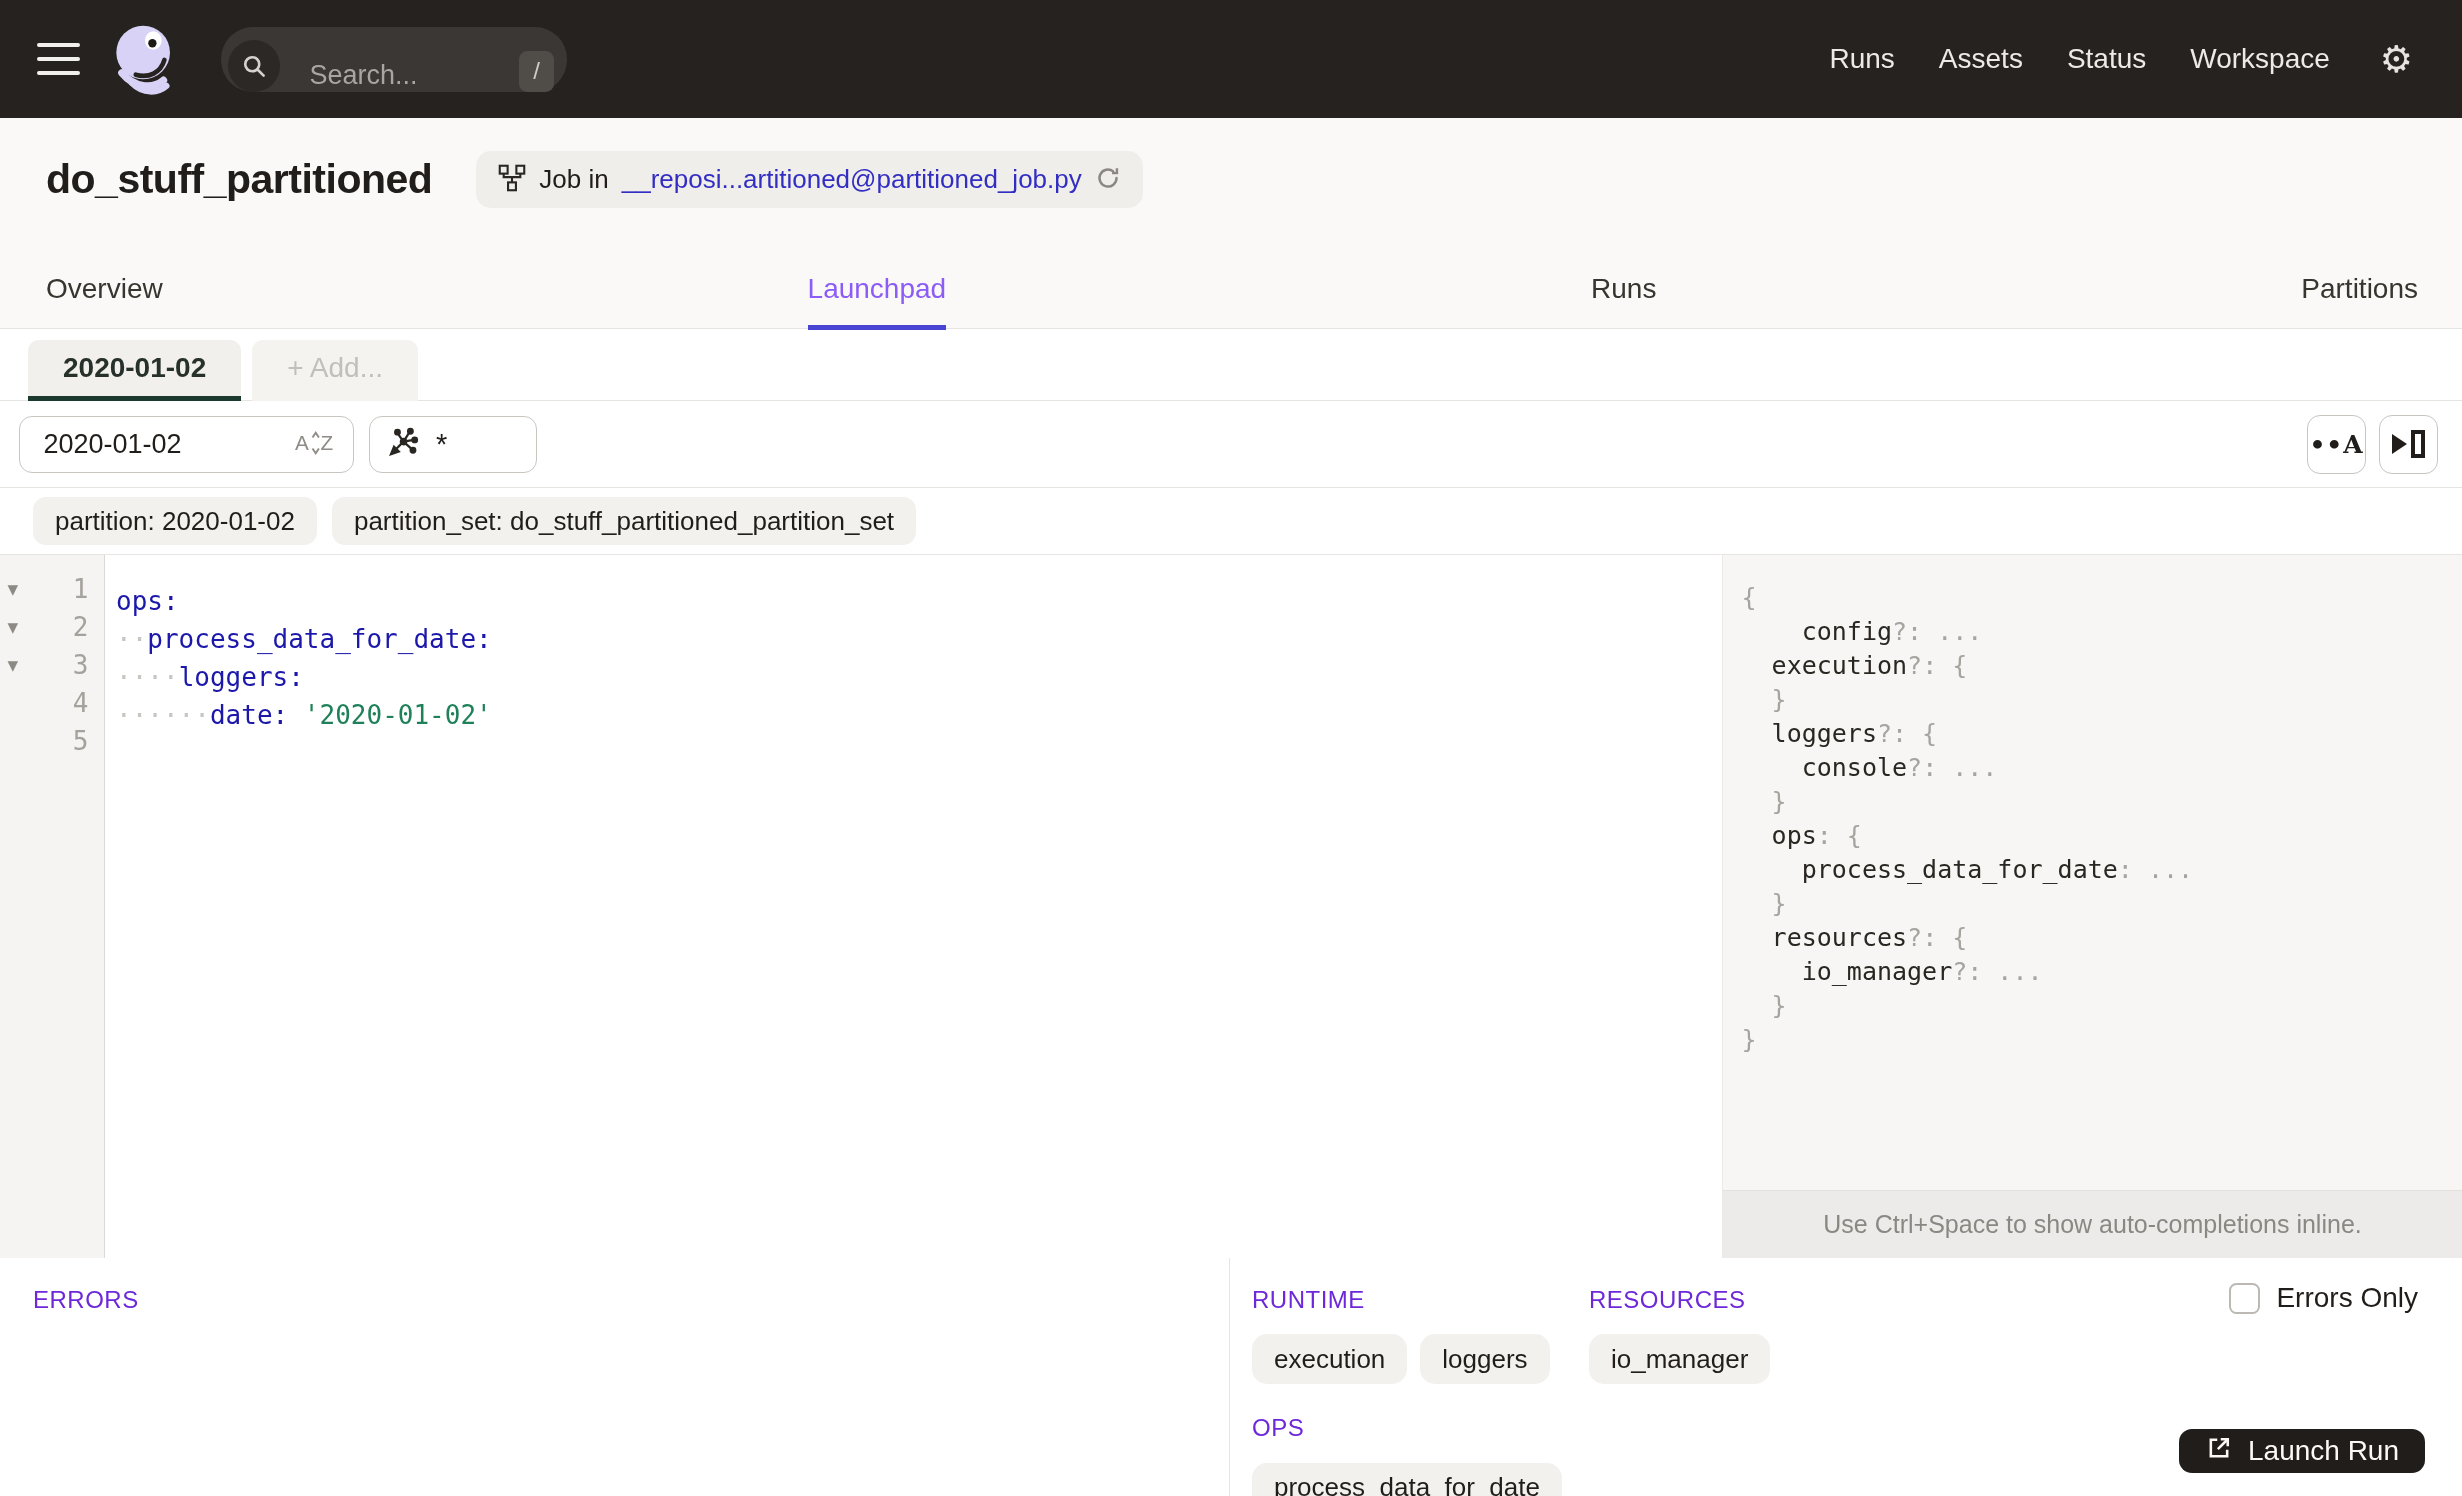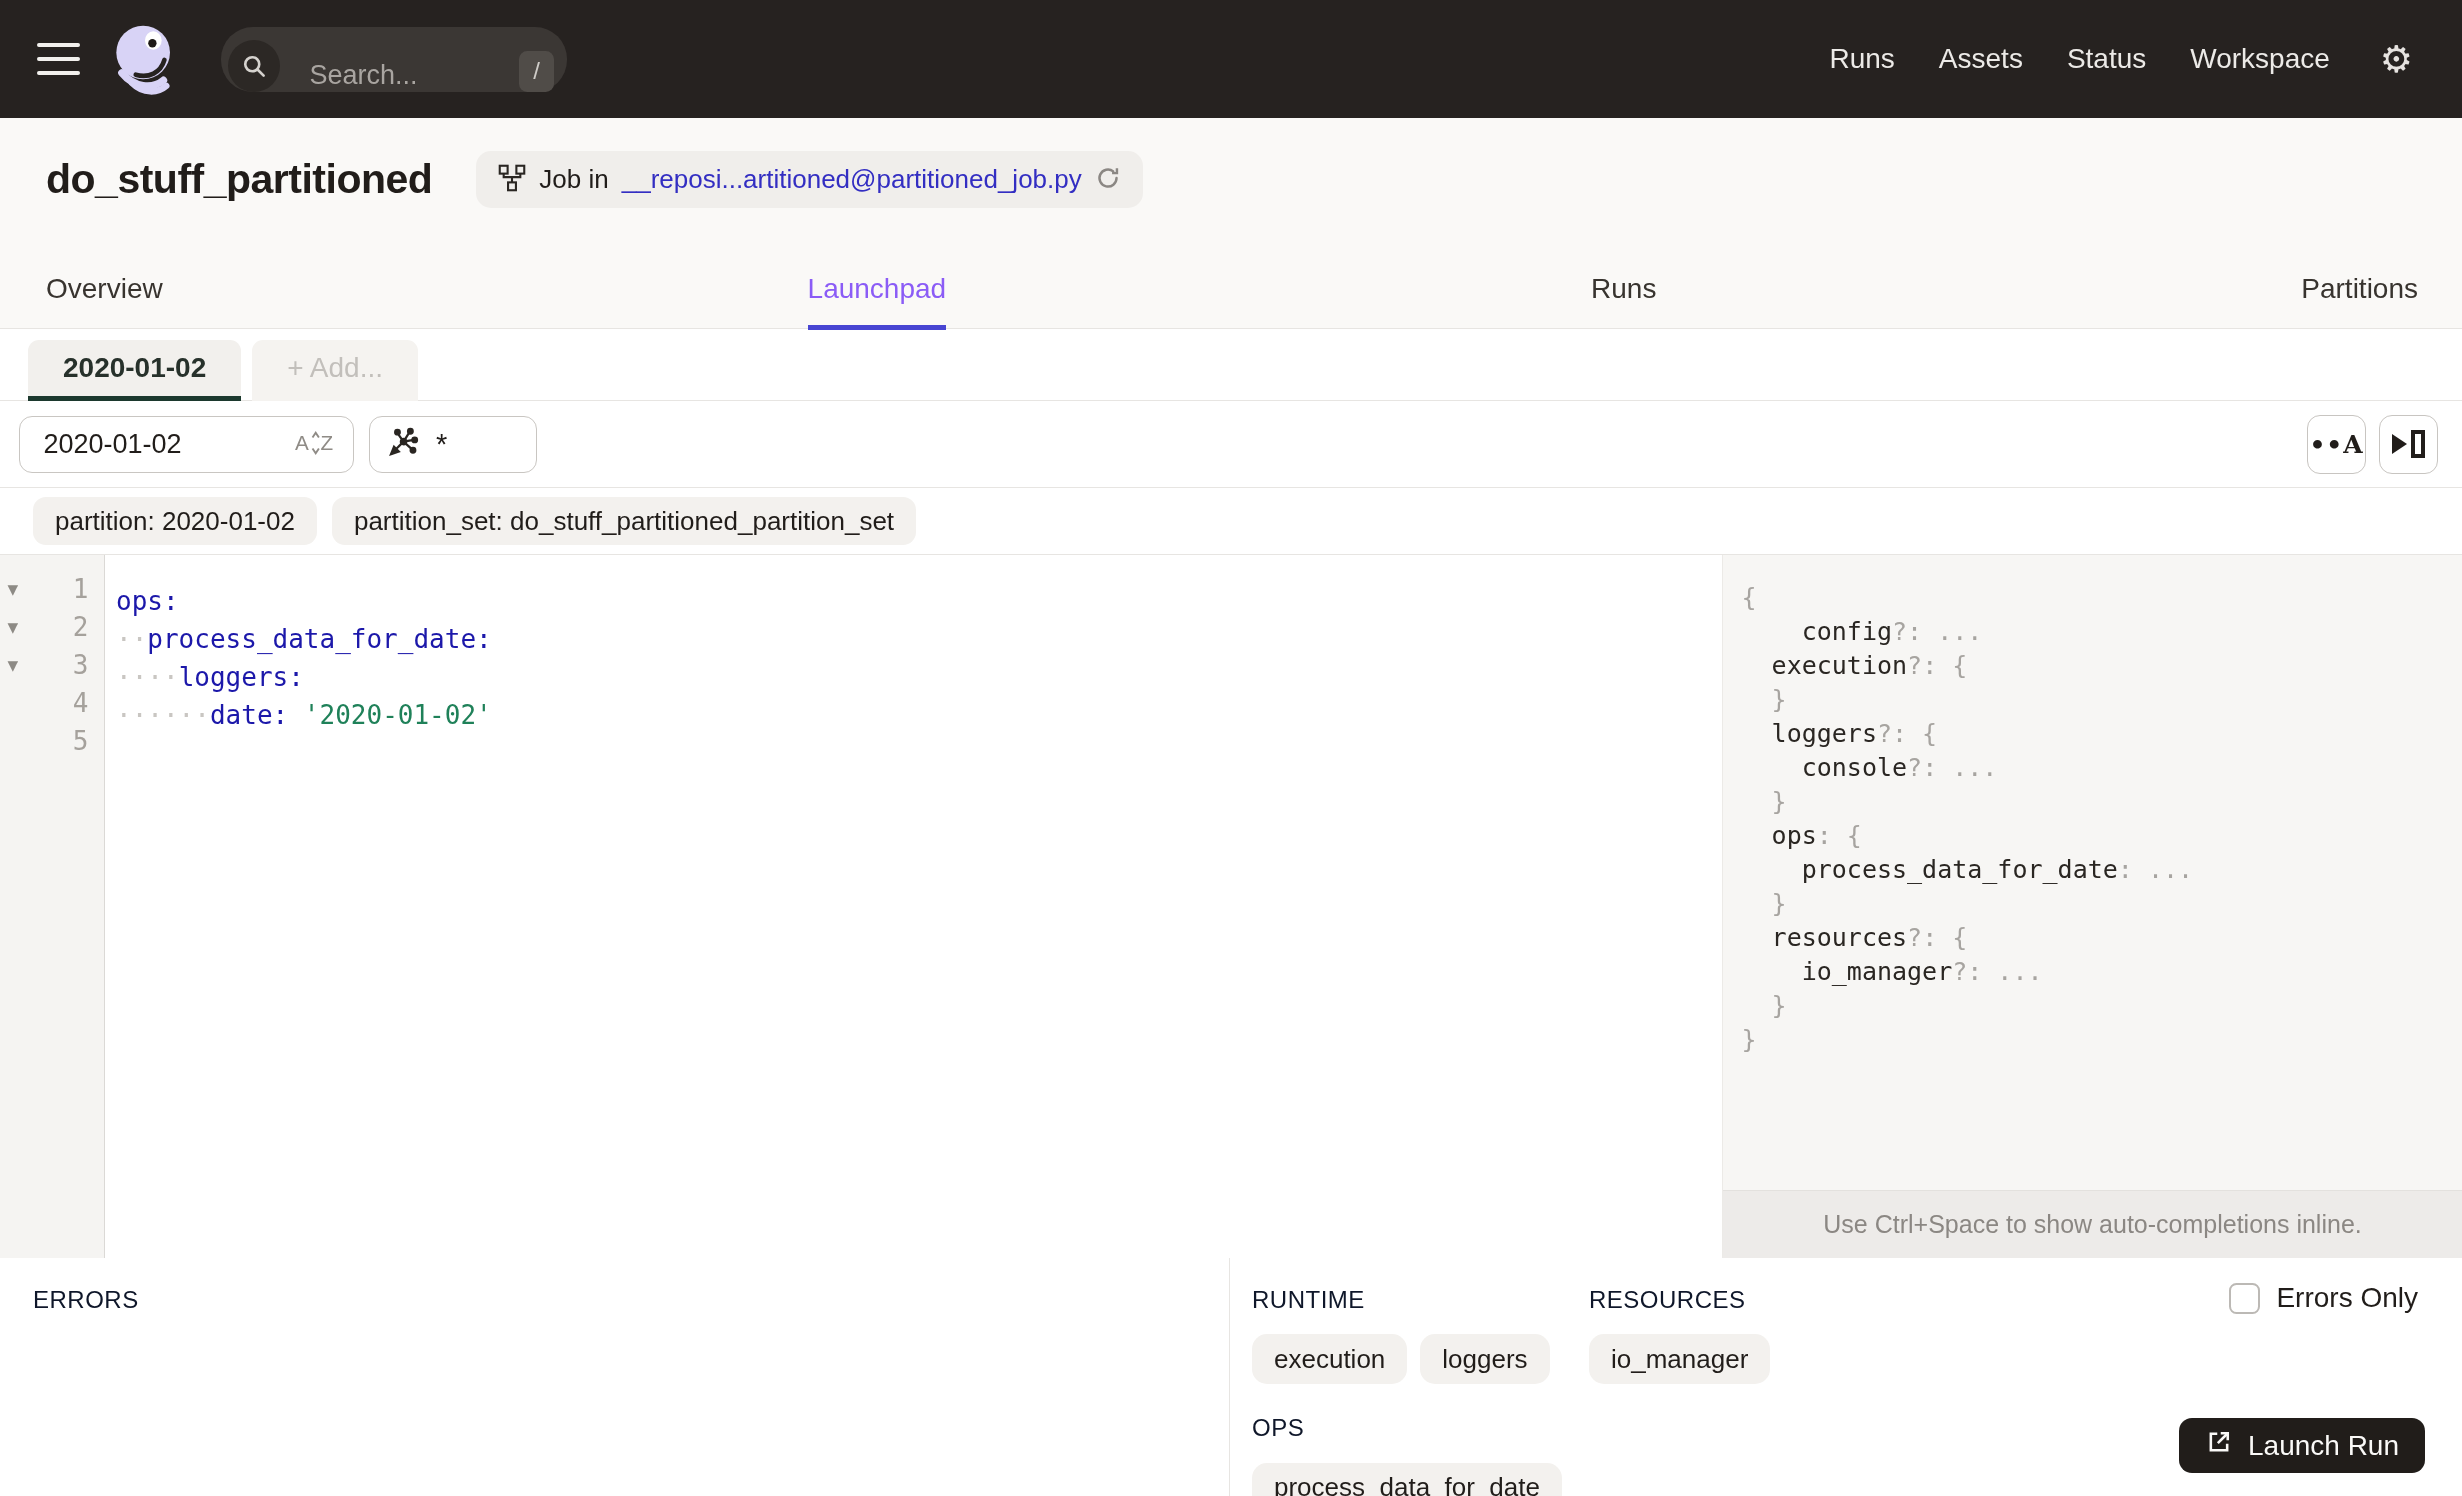--- a/index.html
+++ b/index.html
@@ -84,32 +84,32 @@
   .schema-code { flex:1; padding:26px 0 0 18.5px; overflow:hidden; }
   .schema-line { height:34px; line-height:34px; font-family:"DejaVu Sans Mono","Liberation Mono",monospace;
     font-size:25px; white-space:pre; }
   .sk { color:#2a2622; } .sd { color:#a7a4a0; }
   .hint-bar { height:68px; background:#edebe9; border-top:1.9px solid #e3e1de; display:flex; align-items:center;
     justify-content:center; font-size:25px; color:#8b8783; flex:none; }
 
   
   .bottom { height:239px; display:flex; background:#fff; }
   .errors-col { width:1230px; flex:none; border-right:1.9px solid #e7e5e2; padding:28px 33px; }
-  .sec-label { font-size:24px; color:#0f172a; letter-spacing:0.5px; }
+  .sec-label { font-size:24px; color:#6d28d9; letter-spacing:0.5px; }
   .runcfg-col { flex:1; position:relative; padding:28px 41px 0 22px; }
   .groups { display:flex;gap:48px; }
   .group-runtime { width:289px; }
   .chips { display:flex; gap:13px; margin-top:20.4px; }
   .chip { height:50px; background:#f3f1ee; border-radius:15px; display:flex; align-items:center; padding:0 22px;
     font-size:26px; color:#211d1a; }
   .group-ops { margin-top:30px; }
   .errors-only { position:absolute; top:24px; right:44px; display:flex; align-items:center; gap:16.7px; cursor:pointer; }
   .checkbox { width:31px; height:31px; border:2.8px solid #bcb9b5; border-radius:7.4px; background:#fff; }
   .errors-only .lbl { font-size:28px; color:#211d1a; }
-  .launch-btn { position:absolute; right:37px; bottom:24px; height:55px; background:#211d1a; border:none;
+  .launch-btn { position:absolute; right:37px; bottom:24px; height:44px; background:#211d1a; border:none;
     border-radius:13px; color:#faf9f7; font-size:28px; font-weight:500; display:flex; align-items:center; gap:15px;
     padding:0 26px; cursor:pointer; font-family:inherit; }
 </style>
 </head>
 <body>
 
 <header class="navbar">
   <button class="burger">
     <span></span>
       <span></span>

